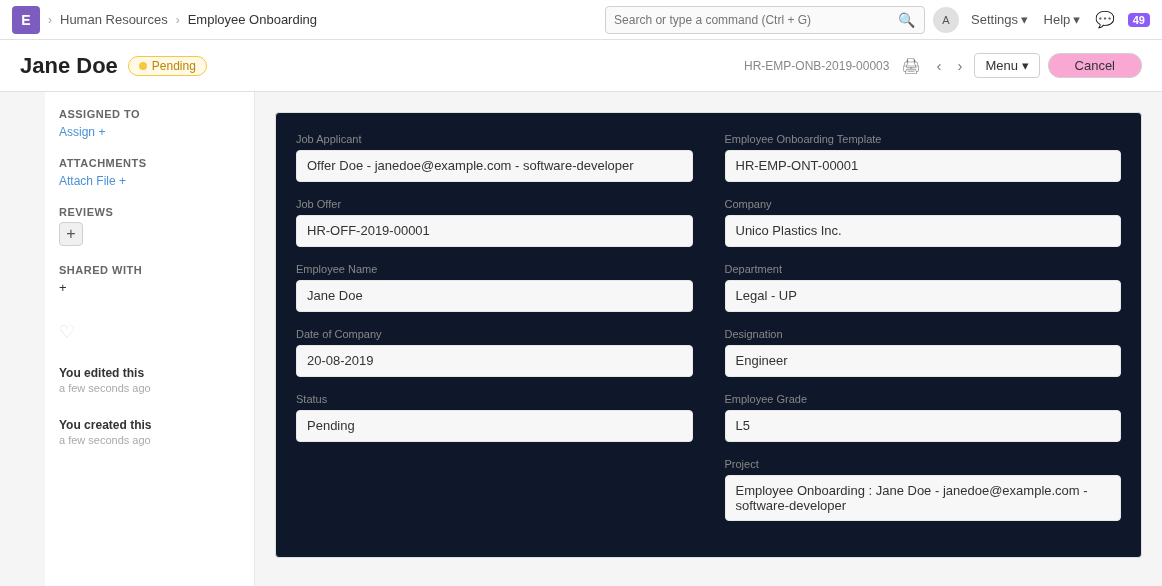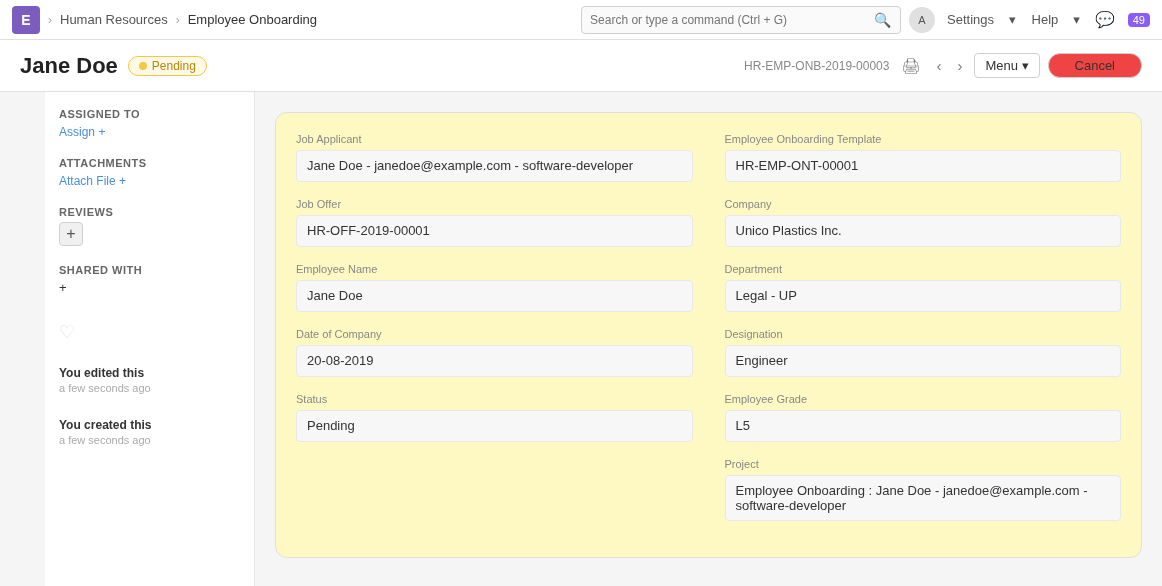--- a/index.html
+++ b/index.html
@@ -26,28 +26,28 @@
     }
     .search-input { border: none; background: transparent; outline: none; font-size: 12px; color: #888; width: 100%; }
     .search-icon-wrap { color: #aaa; font-size: 14px; }
     .avatar-btn {
       width: 26px; height: 26px; background: #e0e0e0; border-radius: 50%;
       display: flex; align-items: center; justify-content: center;
       font-size: 11px; color: #555; cursor: pointer; border: none;
     }
     .nav-btn {
       background: none; border: none; cursor: pointer; font-size: 13px; color: #555;
-      display: flex; align-items: center; gap: 15px; padding: 0 4px;
+      display: flex; align-items: center; gap: 3px; padding: 0 4px;
     }
     .notif-btn {
       background: none; border: none; cursor: pointer; font-size: 16px; color: #aaa; padding: 0 4px;
     }
     .badge {
       background: #8b5cf6; color: #fff; border-radius: 4px;
-      font-size: 11px; font-weight: normal; padding: 1px 5px; cursor: default;
+      font-size: 11px; font-weight: bold; padding: 1px 5px; cursor: default;
     }
 
     
     .page-header {
       background: #fff; border-bottom: 1px solid #e0e0e0;
       padding: 10px 20px; display: flex; align-items: center; justify-content: space-between;
       height: 52px;
     }
     .page-title-wrap { display: flex; align-items: center; gap: 10px; }
     .page-title { font-size: 22px; font-weight: 600; color: #222; }
@@ -61,21 +61,21 @@
     .doc-id { color: #888; font-size: 12px; }
     .icon-btn {
       background: none; border: none; cursor: pointer; font-size: 15px; color: #777; padding: 2px 4px;
     }
     .menu-btn {
       background: #fff; border: 1px solid #d0d0d0; border-radius: 4px;
       padding: 4px 10px; font-size: 13px; cursor: pointer; color: #333;
       display: flex; align-items: center; gap: 4px;
     }
     .cancel-btn {
-      background: #ef4444; border: 1px solid #d0d0d0; border-radius: 12px;
+      background: #f9a8d4; border: 1px solid #d0d0d0; border-radius: 12px;
       padding: 4px 26px; font-size: 13px; cursor: pointer; color: #333;
     }
 
     
     .main-layout { display: flex; height: calc(586px - 92px); padding-left: 45px; }
 
     
     .sidebar {
       width: 210px; min-width: 210px; background: #fff; border-right: 1px solid #e8e8e8;
       padding: 16px 14px; overflow-y: auto; display: flex; flex-direction: column; gap: 18px;
@@ -91,21 +91,21 @@
     .heart-icon { font-size: 18px; color: #ddd; cursor: pointer; margin-top: 8px; }
     .activity-entry { margin-top: 4px; }
     .activity-you { font-weight: 600; color: #333; font-size: 12px; }
     .activity-time { font-size: 11px; color: #aaa; }
 
     
     .content {
       flex: 1; background: #f5f5f5; overflow-y: auto; padding: 20px;
     }
     .form-card {
-      background: #fef9c3; border: 1px solid #e0e0e0; border-radius: 12px; padding: 20px;
+      background: #0f172a; border: 1px solid #e0e0e0; border-radius: 4px; padding: 20px;
     }
     .form-grid { display: grid; grid-template-columns: 1fr 1fr; gap: 0 32px; }
     .form-group { margin-bottom: 16px; }
     .form-label { font-size: 11px; color: #888; margin-bottom: 5px; display: block; }
     .form-value {
       background: #f7f7f7; border: 1px solid #e8e8e8; border-radius: 4px;
       padding: 7px 10px; font-size: 13px; color: #333; min-height: 32px;
     }
   </style>
 </head>
@@ -200,21 +200,21 @@
 
   </div>
 
   <div class="content">
     <div class="form-card">
       <div class="form-grid">
 
         <div>
           <div class="form-group">
             <label class="form-label">Job Applicant</label>
-            <div class="form-value">Jane Doe - janedoe@example.com - software-developer</div>
+            <div class="form-value">Offer Doe - janedoe@example.com - software-developer</div>
           </div>
           <div class="form-group">
             <label class="form-label">Job Offer</label>
             <div class="form-value">HR-OFF-2019-00001</div>
           </div>
           <div class="form-group">
             <label class="form-label">Employee Name</label>
             <div class="form-value">Jane Doe</div>
           </div>
           <div class="form-group">

